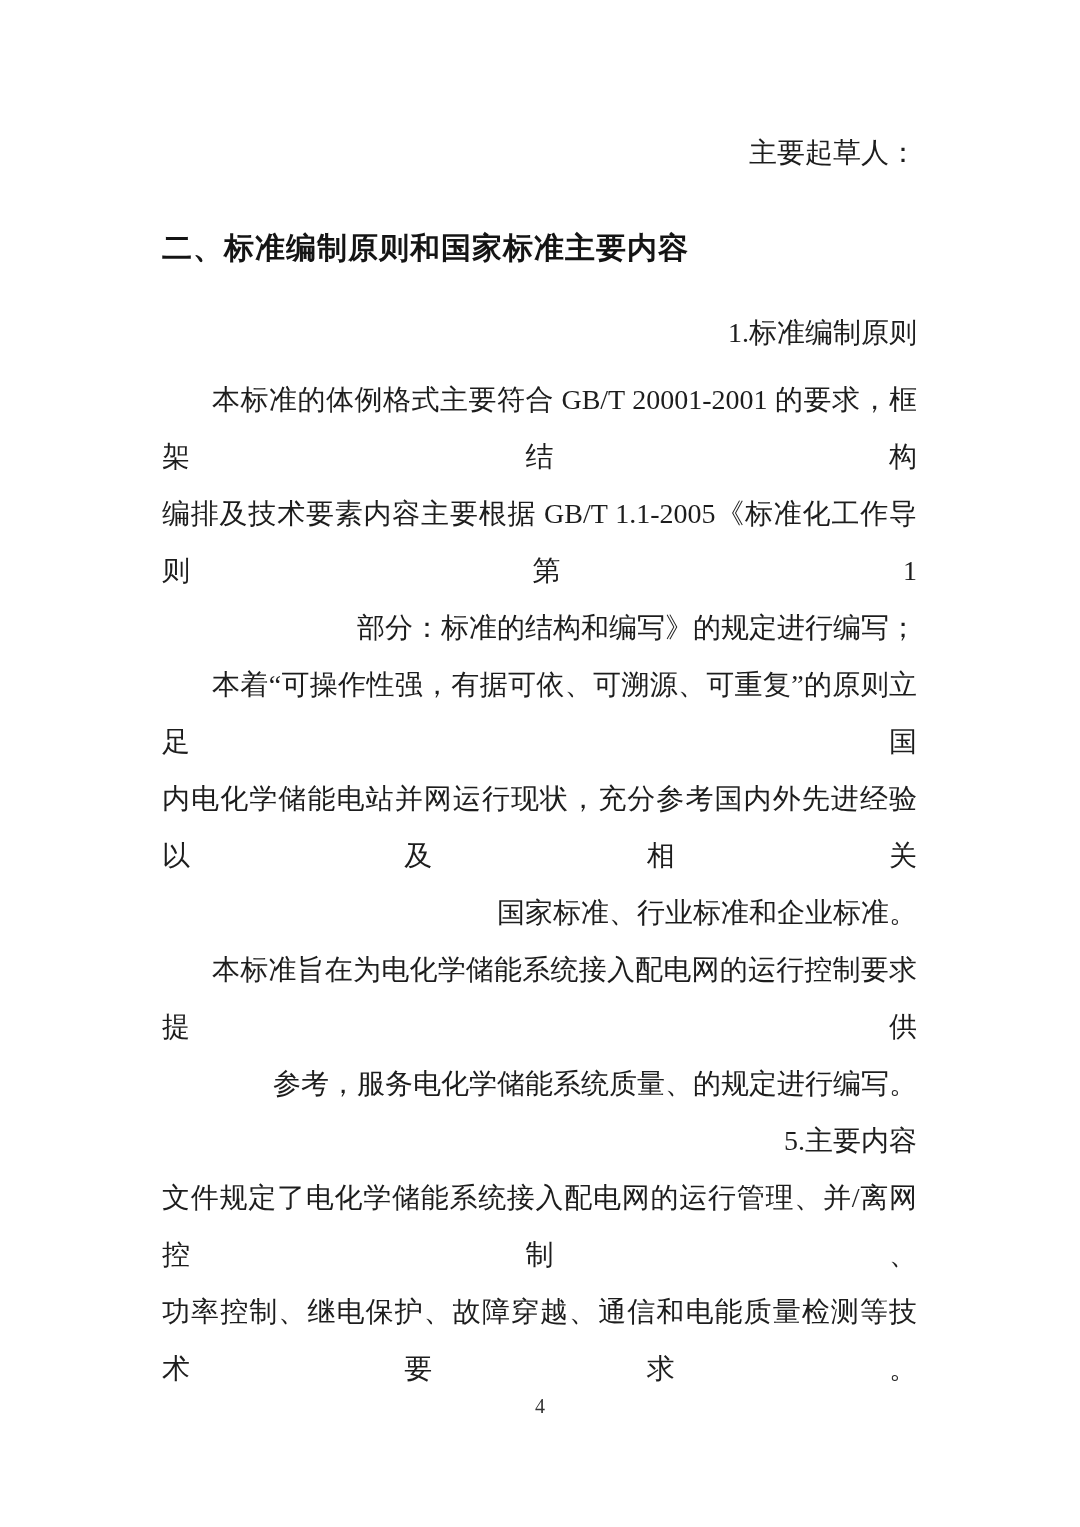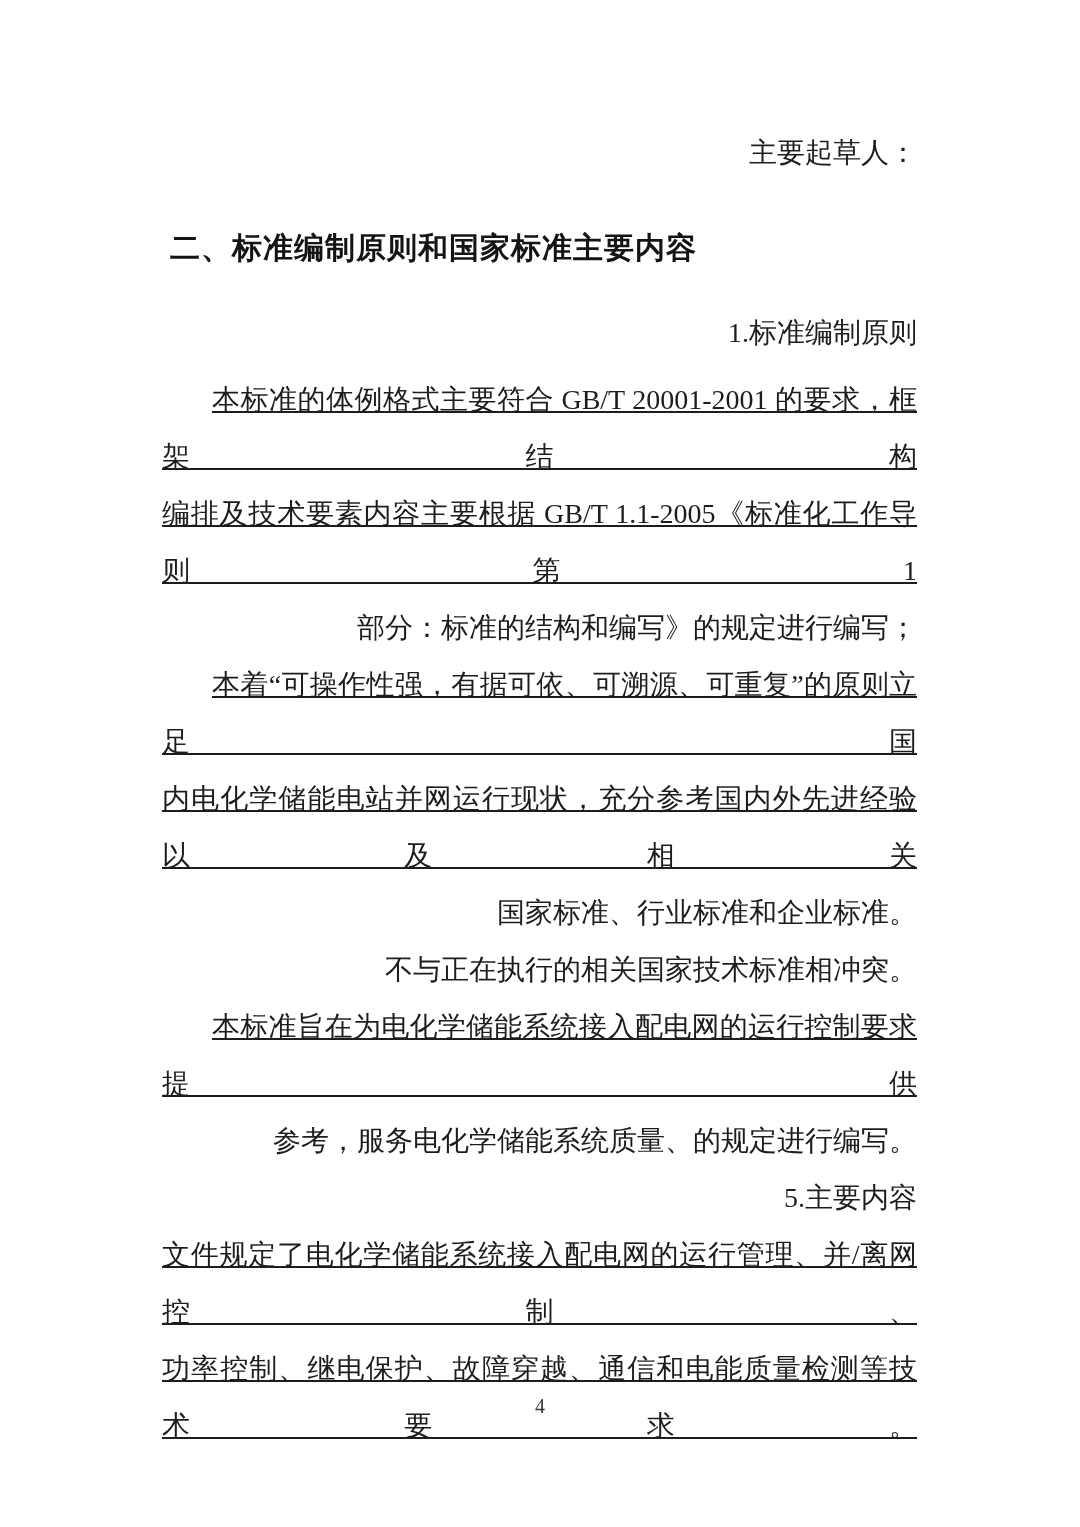--- a/index.html
+++ b/index.html
@@ -11,25 +11,25 @@
     background: #ffffff;
     box-sizing: border-box;
     padding: 124px 163px 0 162px;
     color: #1d1d1d;
     font-family: "Liberation Serif", "DejaVu Serif", serif;
     font-size: 28px;
     line-height: 57px;
   }
   .line { margin: 0; text-align: right; }
   .ind { text-indent: 50px; }
-  .j { text-align: justify; text-align-last: justify; text-decoration: underline; }
+  .j { text-align: justify; text-align-last: justify; }
   .para { margin: 0; }
   .para-first { margin-top: 10px; }
   .heading {
-    margin: 38px 0 28px 8px;
+    margin: 38px 0 28px 0;
     font-family: "Liberation Sans", "DejaVu Sans", sans-serif;
     font-weight: bold;
     font-size: 30px;
     line-height: 57px;
     color: #141414;
     letter-spacing: 1px;
   }
   .pageno {
     position: absolute;
     top: 1392px;
@@ -58,23 +58,20 @@
     <p class="line j">编排及技术要素内容主要根据 GB/T 1.1-2005《标准化工作导则 第 1</p>
     <p class="line">部分：标准的结构和编写》的规定进行编写；</p>
   </div>
 
   <div class="para">
     <p class="line ind j">本着“可操作性强，有据可依、可溯源、可重复”的原则立足国</p>
     <p class="line j">内电化学储能电站并网运行现状，充分参考国内外先进经验以及相关</p>
     <p class="line">国家标准、行业标准和企业标准。</p>
   </div>
 
-  <div class="para">
-    <p class="line ind">不与正在执行的相关国家技术标准相冲突。</p>
-  </div>
 
   <div class="para">
     <p class="line ind j">本标准旨在为电化学储能系统接入配电网的运行控制要求提供</p>
     <p class="line">参考，服务电化学储能系统质量、的规定进行编写。</p>
   </div>
 
   <p class="line ind">5.主要内容</p>
 
   <div class="para">
     <p class="line j">文件规定了电化学储能系统接入配电网的运行管理、并/离网控制、</p>

